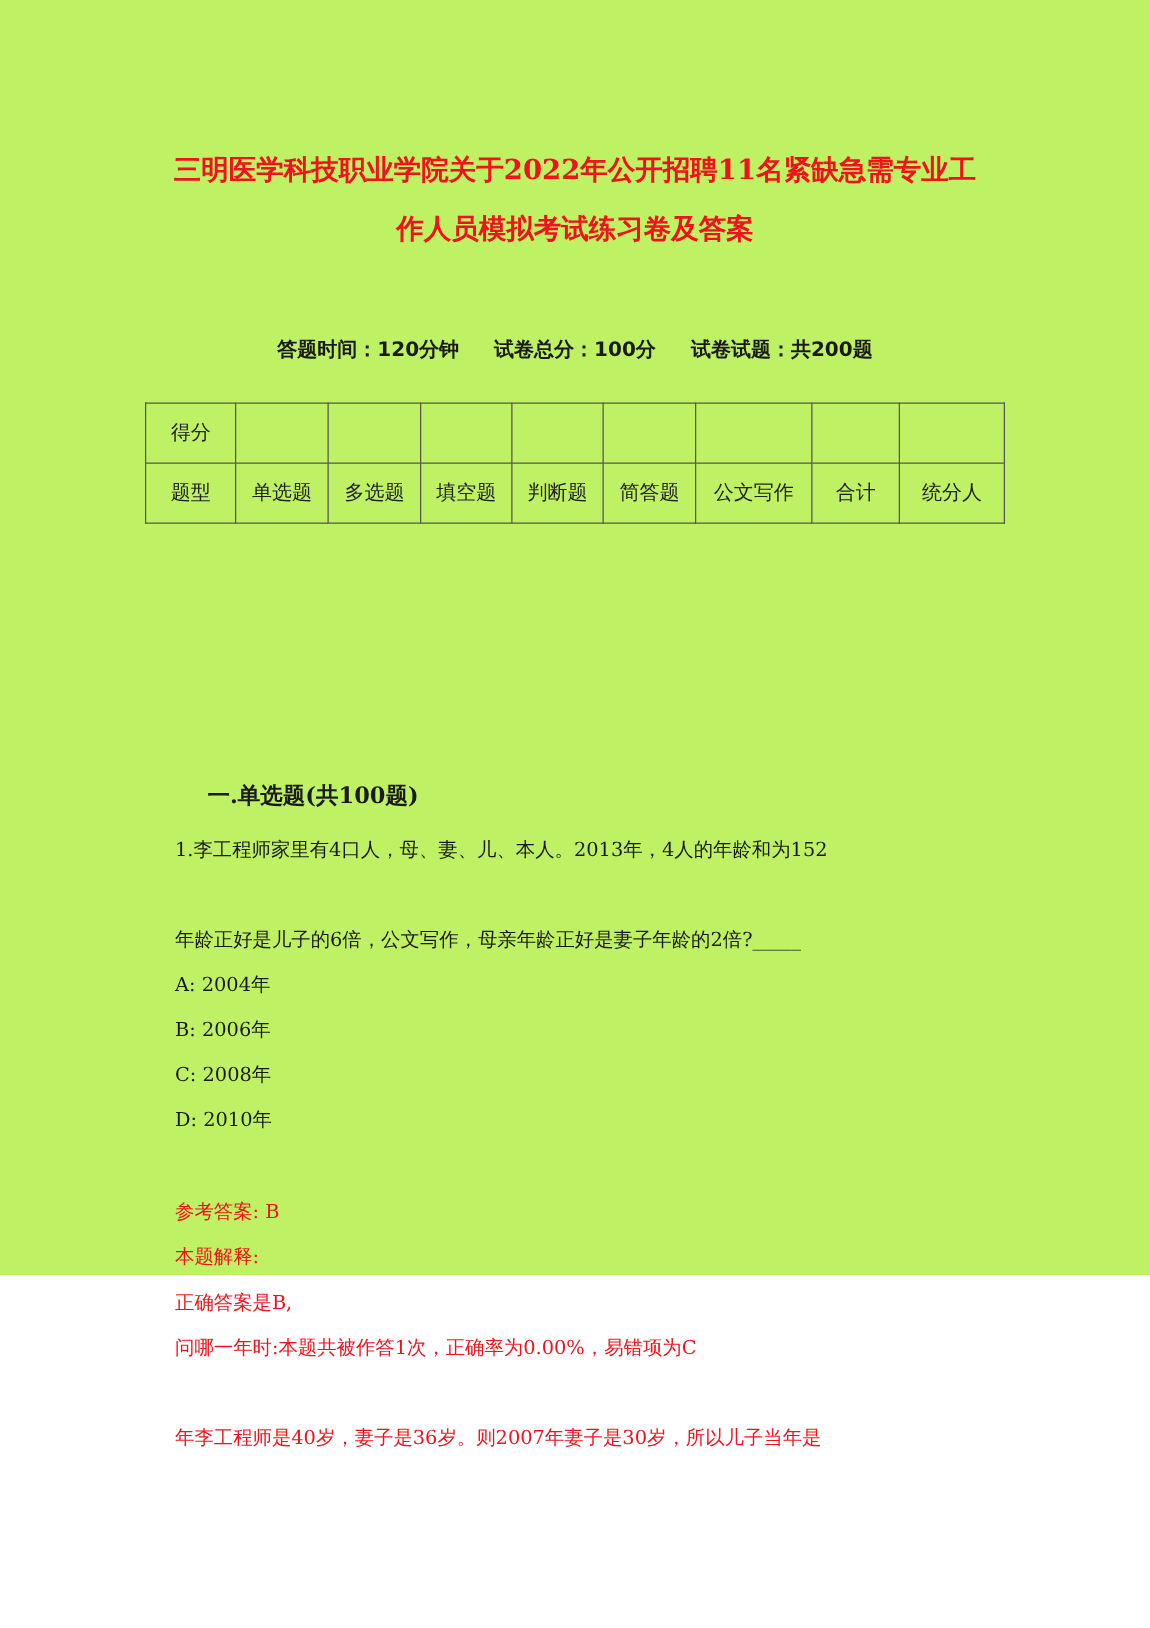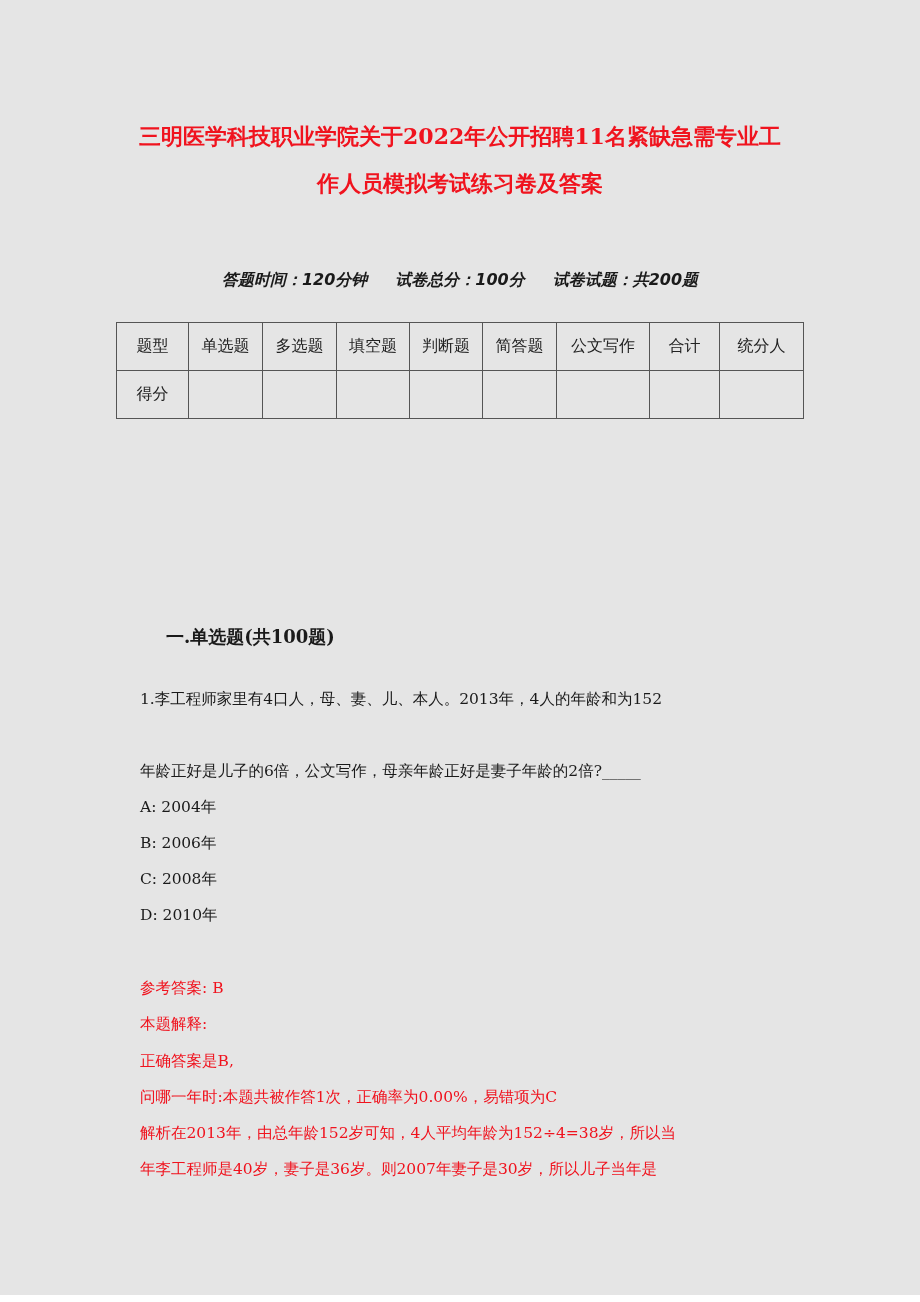--- a/index.html
+++ b/index.html
@@ -11,22 +11,22 @@
       width: 920px;
       height: 1302px;
       position: relative;
       overflow: hidden;
       font-family: "DejaVu Serif", "Liberation Serif", serif;
       color: #1a1a1a;
     }
     .page {
       position: absolute;
       left: 0; top: 0;
-      width: 920px; height: 1295px;
-      background: #e5e5e5;
+      width: 920px; height: 1020px;
+      background: #bef264;
     }
     .title {
       position: absolute;
       left: 100px;
       width: 720px;
       text-align: center;
       color: #f0131e;
       font-family: "DejaVu Serif", "Liberation Serif", serif;
       font-weight: bold;
       font-size: 22px;
@@ -42,21 +42,21 @@
       left: 0;
       width: 920px;
       text-align: center;
       font-family: "DejaVu Sans", "Liberation Sans", sans-serif;
       font-weight: bold;
       font-size: 16px;
       line-height: 24px;
       color: #1a1a1a;
       white-space: nowrap;
     }
-    .meta span { display: inline-block; font-style: italic; }
+    .meta span { display: inline-block; }
     .meta .gap { width: 28px; }
 
     table.score {
       position: absolute;
       left: 116px;
       top: 322px;
       border-collapse: collapse;
       font-family: "DejaVu Sans", "Liberation Sans", sans-serif;
       font-size: 16px;
       color: #222;
@@ -82,73 +82,71 @@
       margin-left: 26px;
     }
     .line {
       position: absolute;
       left: 140px;
       font-family: "DejaVu Serif", "Liberation Serif", serif;
       font-size: 15.5px;
       line-height: 24px;
       color: #1a1a1a;
       white-space: nowrap;
-      margin-top: 19px;
     }
     .red { color: #f0131e; }
   </style>
 </head>
 <body>
 
 <div class="page">
 
   <div class="title l1">三明医学科技职业学院关于2022年公开招聘11名紧缺急需专业工</div>
   <div class="title l2">作人员模拟考试练习卷及答案</div>
 
   <div class="meta">
     <span>答题时间：120分钟</span><span class="gap"></span><span>试卷总分：100分</span><span class="gap"></span><span>试卷试题：共200题</span>
   </div>
 
   <table class="score">
     <tbody>
         <tr>
+      <td>得分</td>
+      <td></td>
+      <td></td>
+      <td></td>
+      <td></td>
+      <td></td>
+      <td></td>
+      <td></td>
+      <td></td>
+    </tr>
+    <tr>
       <td style="width:71px">题型</td>
       <td style="width:73px">单选题</td>
       <td style="width:73px">多选题</td>
       <td style="width:72px">填空题</td>
       <td style="width:72px">判断题</td>
       <td style="width:73px">简答题</td>
       <td style="width:92px">公文写作</td>
       <td style="width:69px">合计</td>
       <td style="width:83px">统分人</td>
-    </tr>
-    <tr>
-      <td>得分</td>
-      <td></td>
-      <td></td>
-      <td></td>
-      <td></td>
-      <td></td>
-      <td></td>
-      <td></td>
-      <td></td>
     </tr>
   </tbody>
     </table>
 
   <div class="section-title">一.单选题(共100题)</div>
 
   <div class="line" style="top:668px">1.李工程师家里有4口人，母、妻、儿、本人。2013年，4人的年龄和为152</div>
   <div class="line" style="top:740px">年龄正好是儿子的6倍，公文写作，母亲年龄正好是妻子年龄的2倍?_____</div>
 
   <div class="line" style="top:776px">A: 2004年</div>
   <div class="line" style="top:812px">B: 2006年</div>
   <div class="line" style="top:848px">C: 2008年</div>
   <div class="line" style="top:884px">D: 2010年</div>
 
   <div class="line red" style="top:957px">参考答案: B</div>
   <div class="line red" style="top:993px">本题解释:</div>
   <div class="line red" style="top:1030px">正确答案是B,</div>
   <div class="line red" style="top:1066px">问哪一年时:本题共被作答1次，正确率为0.00%，易错项为C</div>
-  <div class="line red" style="top:1102px">解析在2013年，由总年龄152岁可知，4人平均年龄为152÷4=38岁，所以当</div>
   <div class="line red" style="top:1138px">年李工程师是40岁，妻子是36岁。则2007年妻子是30岁，所以儿子当年是</div>
 
 </div>
 
 </body></html>

